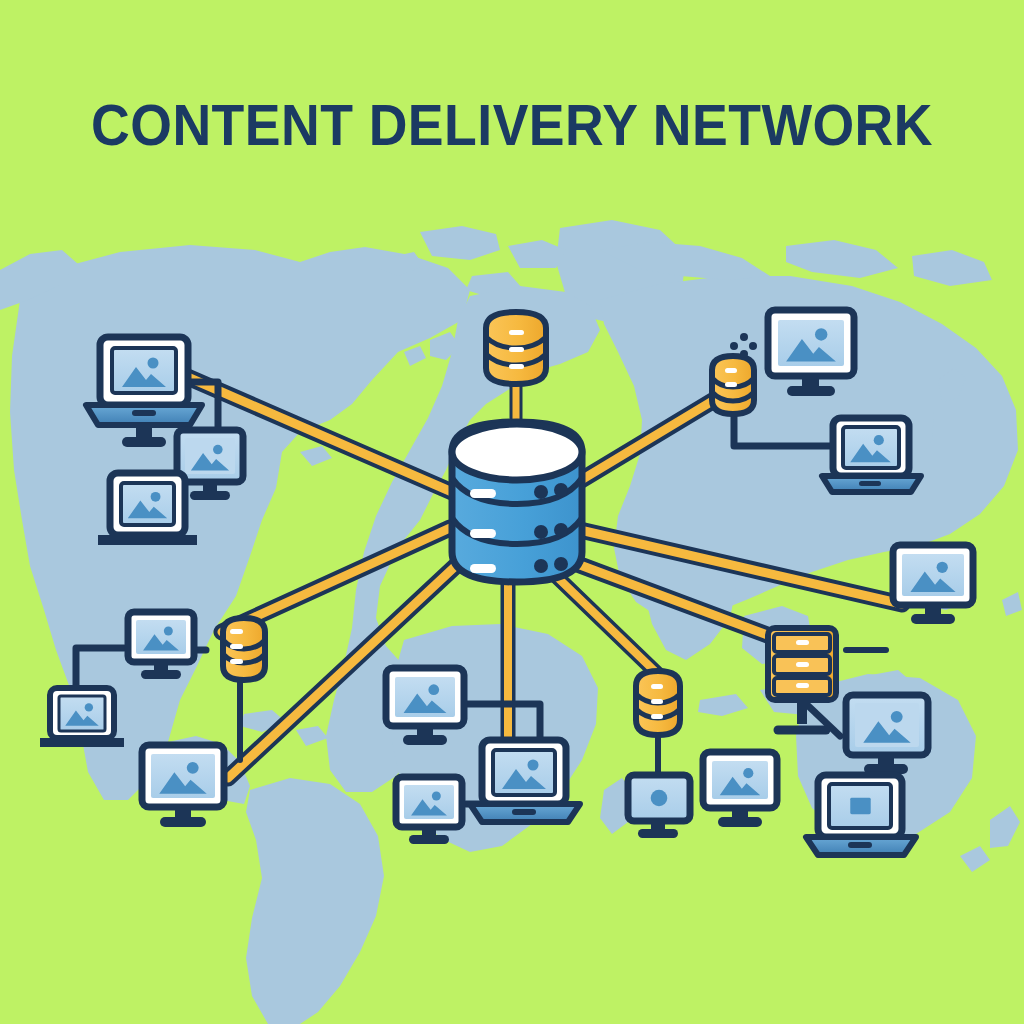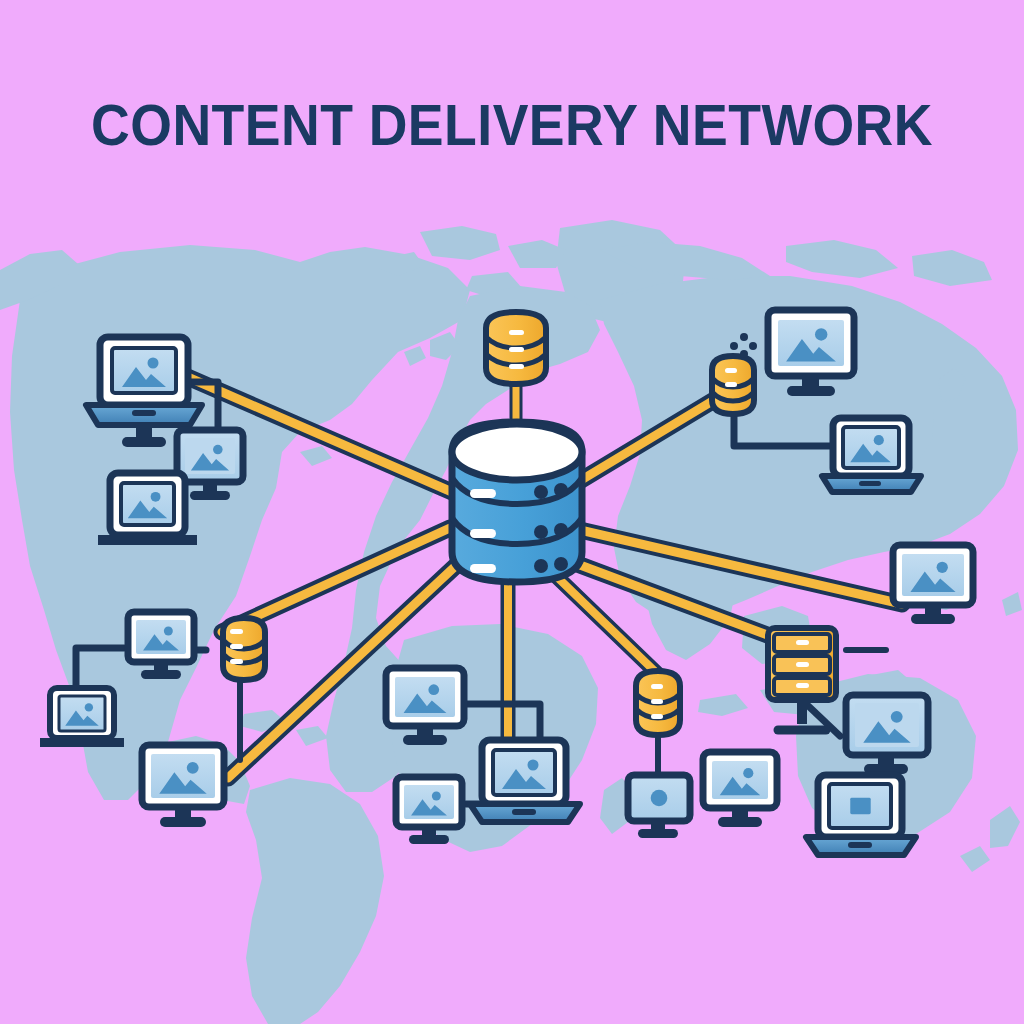--- a/index.html
+++ b/index.html
@@ -4,21 +4,21 @@
 <style>
   html, body {
     margin: 0;
     padding: 0;
     background: #ffffff;
   }
   #stage {
     position: relative;
     width: 1024px;
     height: 1024px;
-    background: #f0abfc;
+    background: #bef264;
     overflow: hidden;
     font-family: "Liberation Sans", sans-serif;
   }
   #map-svg, #net-svg {
     position: absolute;
     left: 0; top: 0;
     width: 1024px;
     height: 1024px;
   }
   #title {

